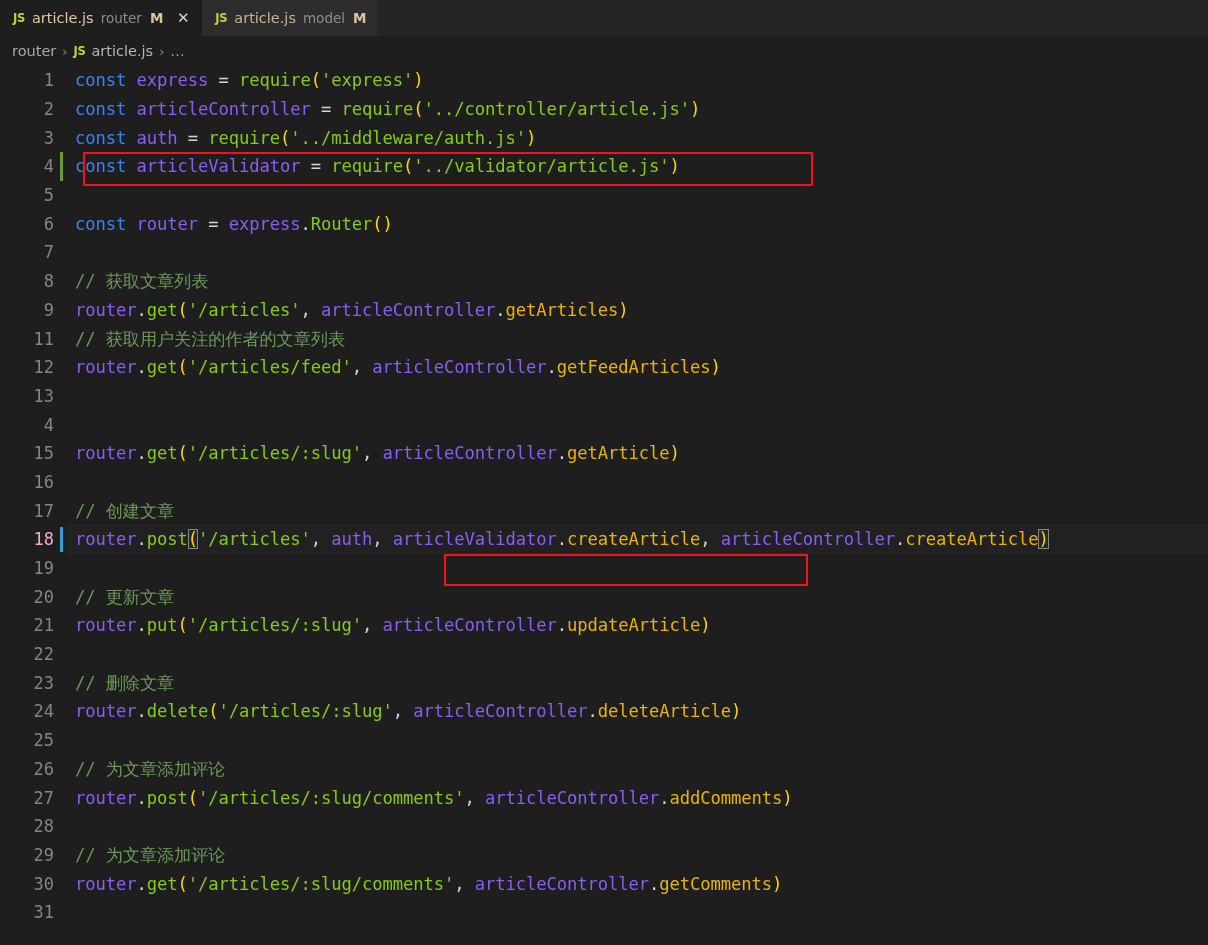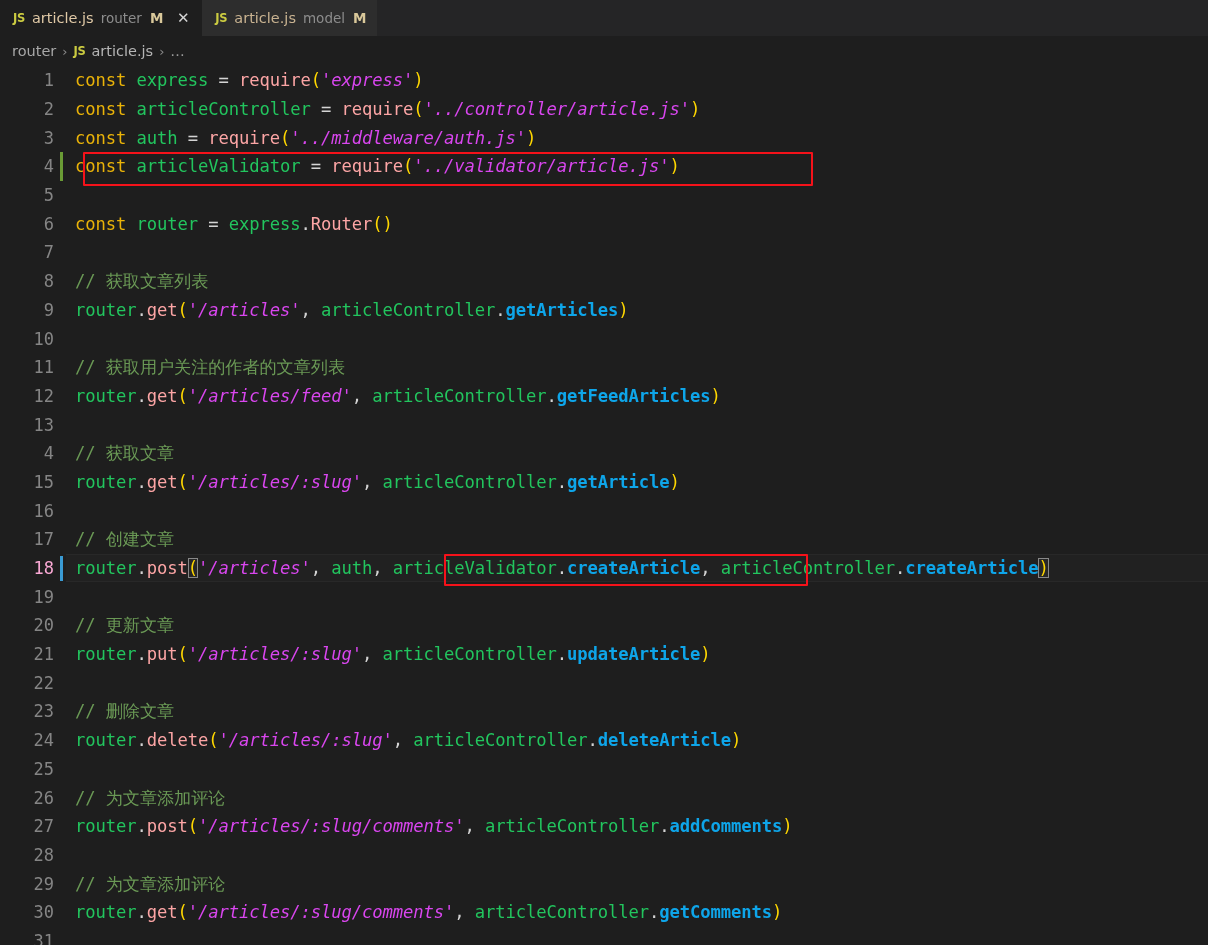--- a/index.html
+++ b/index.html
@@ -130,27 +130,27 @@
     font-family: "DejaVu Sans Mono", monospace;
     font-size: 17.2px;
     letter-spacing: -0.1px;
     color: #d4d4d4;
     padding-left: 9px;
     position: relative;
     z-index: 2;
   }
 
   
-  .t-key   { color: #eab308; margin-top: 8px; }
-  .t-var   { color: #22c55e; }
-  .t-fn    { color: #fca5a5; }
-  .t-str   { color: #d946ef; font-style: italic; }
+  .t-key   { color: #3b82f6; margin-top: 8px; }
+  .t-var   { color: #8b5cf6; }
+  .t-fn    { color: #84cc16; }
+  .t-str   { color: #84cc16; }
   .t-cmt   { color: #6a9955; }
   .t-op    { color: #d4d4d4; }
-  .t-prop  { color: #0ea5e9; font-weight: bold; }
+  .t-prop  { color: #eab308; }
   .t-punc  { color: #d4d4d4; }
   .t-paren1{ color: #ffd700; }
   .bracket-match {
     outline: 1px solid #888; outline-offset: -1px;
     background: rgba(255,255,255,0.03);
   }
 
   
   .annot-box {
     position: absolute;
@@ -230,43 +230,37 @@
         <div class="gutter">8</div>
         <div class="gutter-mark"></div>
         <div class="code-text"><span class="t-cmt">// 获取文章列表</span></div>
       </div>
       <div class="code-line">
         <div class="gutter">9</div>
         <div class="gutter-mark"></div>
         <div class="code-text"><span class="t-var">router</span><span class="t-punc">.</span><span class="t-fn">get</span><span class="t-paren1">(</span><span class="t-str">'/articles'</span><span class="t-punc">,</span><span class="t-op"> </span><span class="t-var">articleController</span><span class="t-punc">.</span><span class="t-prop">getArticles</span><span class="t-paren1">)</span></div>
       </div>
       <div class="code-line">
-        <div class="gutter">10</div>
-        <div class="gutter-mark"></div>
-        <div class="code-text"></div>
-      </div>
-      <div class="code-line">
         <div class="gutter">11</div>
         <div class="gutter-mark"></div>
         <div class="code-text"><span class="t-cmt">// 获取用户关注的作者的文章列表</span></div>
       </div>
       <div class="code-line">
         <div class="gutter">12</div>
         <div class="gutter-mark"></div>
         <div class="code-text"><span class="t-var">router</span><span class="t-punc">.</span><span class="t-fn">get</span><span class="t-paren1">(</span><span class="t-str">'/articles/feed'</span><span class="t-punc">,</span><span class="t-op"> </span><span class="t-var">articleController</span><span class="t-punc">.</span><span class="t-prop">getFeedArticles</span><span class="t-paren1">)</span></div>
       </div>
       <div class="code-line">
         <div class="gutter">13</div>
         <div class="gutter-mark"></div>
         <div class="code-text"></div>
       </div>
       <div class="code-line">
         <div class="gutter">4</div>
         <div class="gutter-mark"></div>
-        <div class="code-text"><span class="t-cmt">// 获取文章</span></div>
       </div>
       <div class="code-line">
         <div class="gutter">15</div>
         <div class="gutter-mark"></div>
         <div class="code-text"><span class="t-var">router</span><span class="t-punc">.</span><span class="t-fn">get</span><span class="t-paren1">(</span><span class="t-str">'/articles/:slug'</span><span class="t-punc">,</span><span class="t-op"> </span><span class="t-var">articleController</span><span class="t-punc">.</span><span class="t-prop">getArticle</span><span class="t-paren1">)</span></div>
       </div>
       <div class="code-line">
         <div class="gutter">16</div>
         <div class="gutter-mark"></div>
         <div class="code-text"></div>

